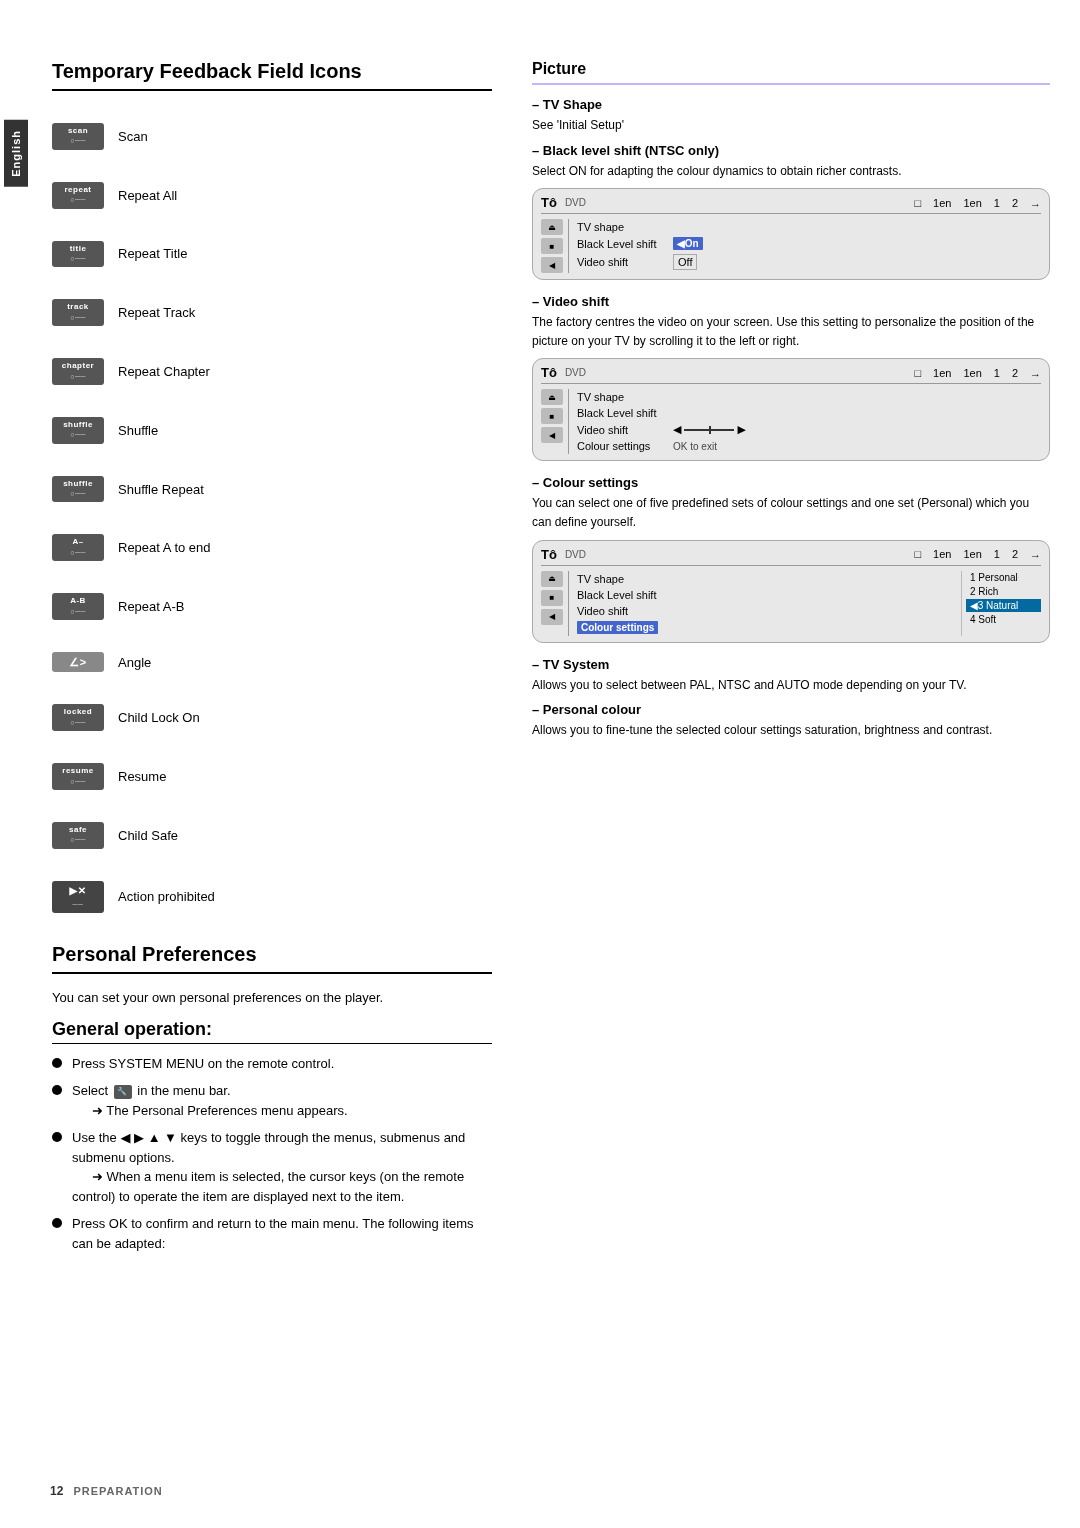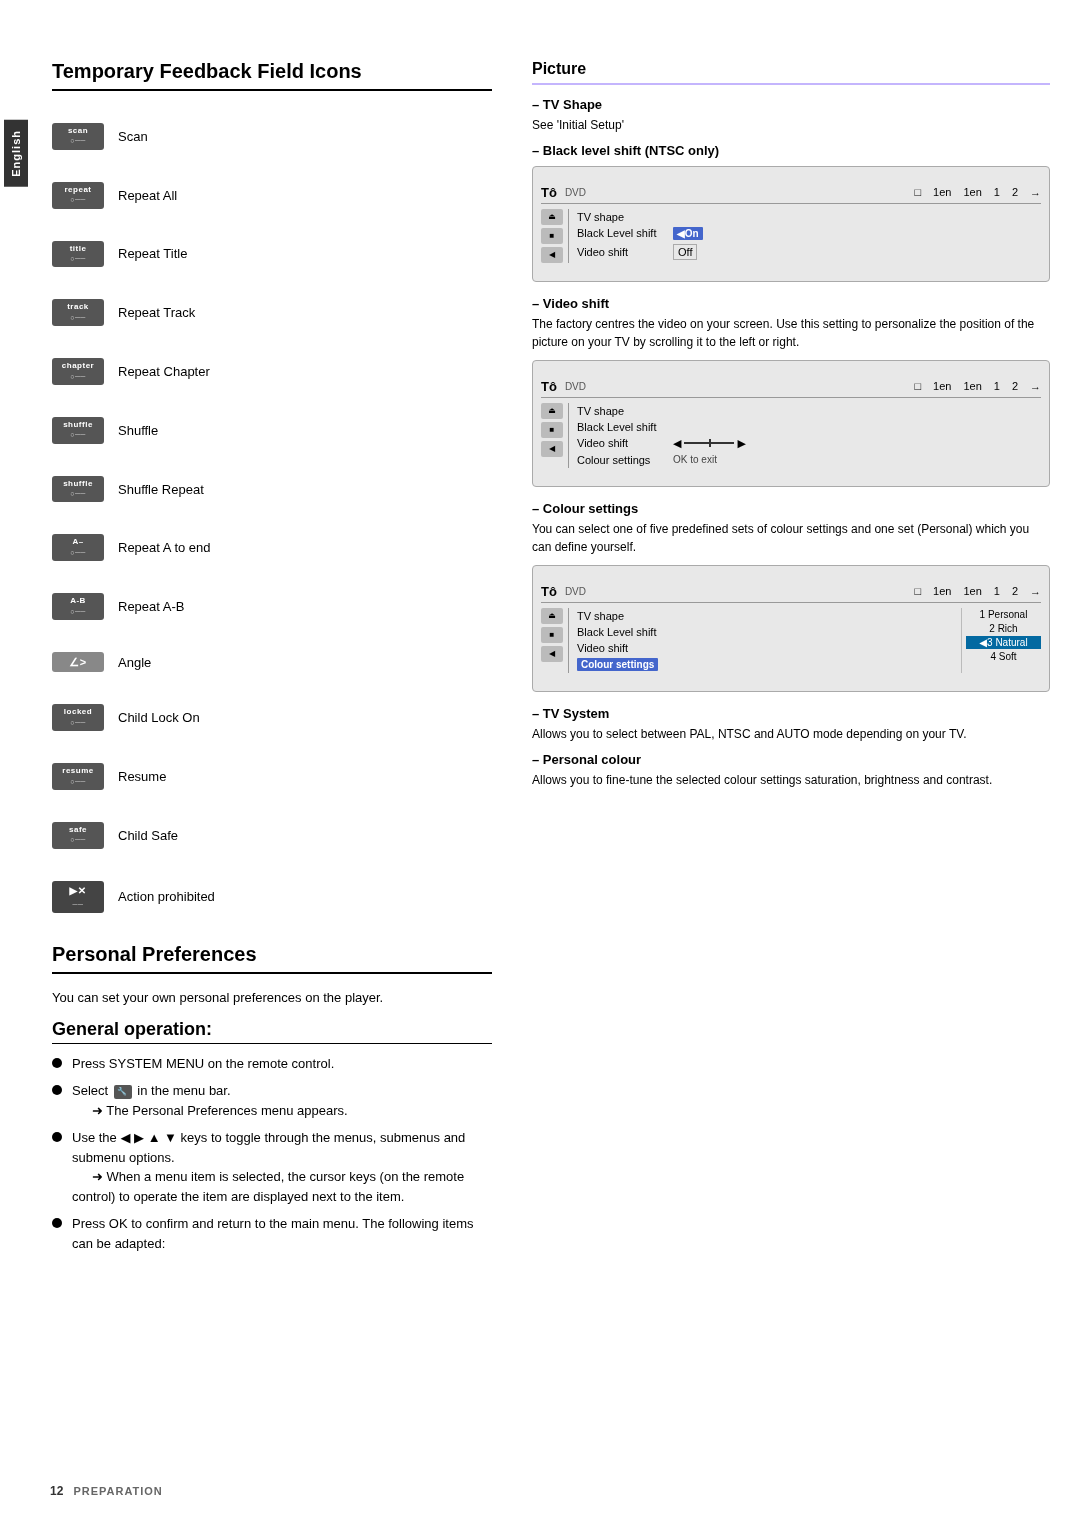--- a/index.html
+++ b/index.html
@@ -170,22 +170,22 @@
     .body-text {
       font-size: 12px;
       line-height: 1.55;
       margin-bottom: 8px;
     }
 
     
     .dvd-screen {
       background: #e8e8e8;
       border: 1px solid #aaa;
-      border-radius: 4px;
-      padding: 18px 8px;
+      border-radius: 11px;
+      padding: 6px 8px;
       margin: 8px 0 14px 0;
       font-size: 11px;
     }
 
     .dvd-top-bar {
       display: flex;
       align-items: center;
       gap: 8px;
       border-bottom: 1px solid #999;
       padding-bottom: 3px;
@@ -268,21 +268,20 @@
     
     .dvd-menu-value-list {
       display: flex;
       flex-direction: column;
       font-size: 10px;
       gap: 1px;
     }
 
     .dvd-value-item {
       padding: 1px 4px;
-      text-align: center;
     }
     .dvd-value-item.selected {
       background: #0369a1;
       color: #fff;
     }
 
     
     .page-footer {
       position: absolute;
       bottom: 30px;
@@ -425,20 +424,21 @@
     <div class="right-section">
       <h2 class="right-section-title">Picture</h2>
 
       <div>
         <div class="dash-heading">TV Shape</div>
         <p class="body-text">See 'Initial Setup'</p>
       </div>
 
       <div>
         <div class="dash-heading">Black level shift (NTSC only)</div>
+        <p class="body-text">Select ON for adapting the colour dynamics to obtain richer contrasts.</p>
 
         <div class="dvd-screen">
           <div class="dvd-top-bar">
             <span style="font-size:13px;font-weight:bold;">Tô</span>
             <span style="font-size:10px;color:#555;">DVD</span>
             <div class="dvd-top-icons">
               <span>□</span>
               <span>1en</span>
               <span>1en</span>
               <span>1</span>

